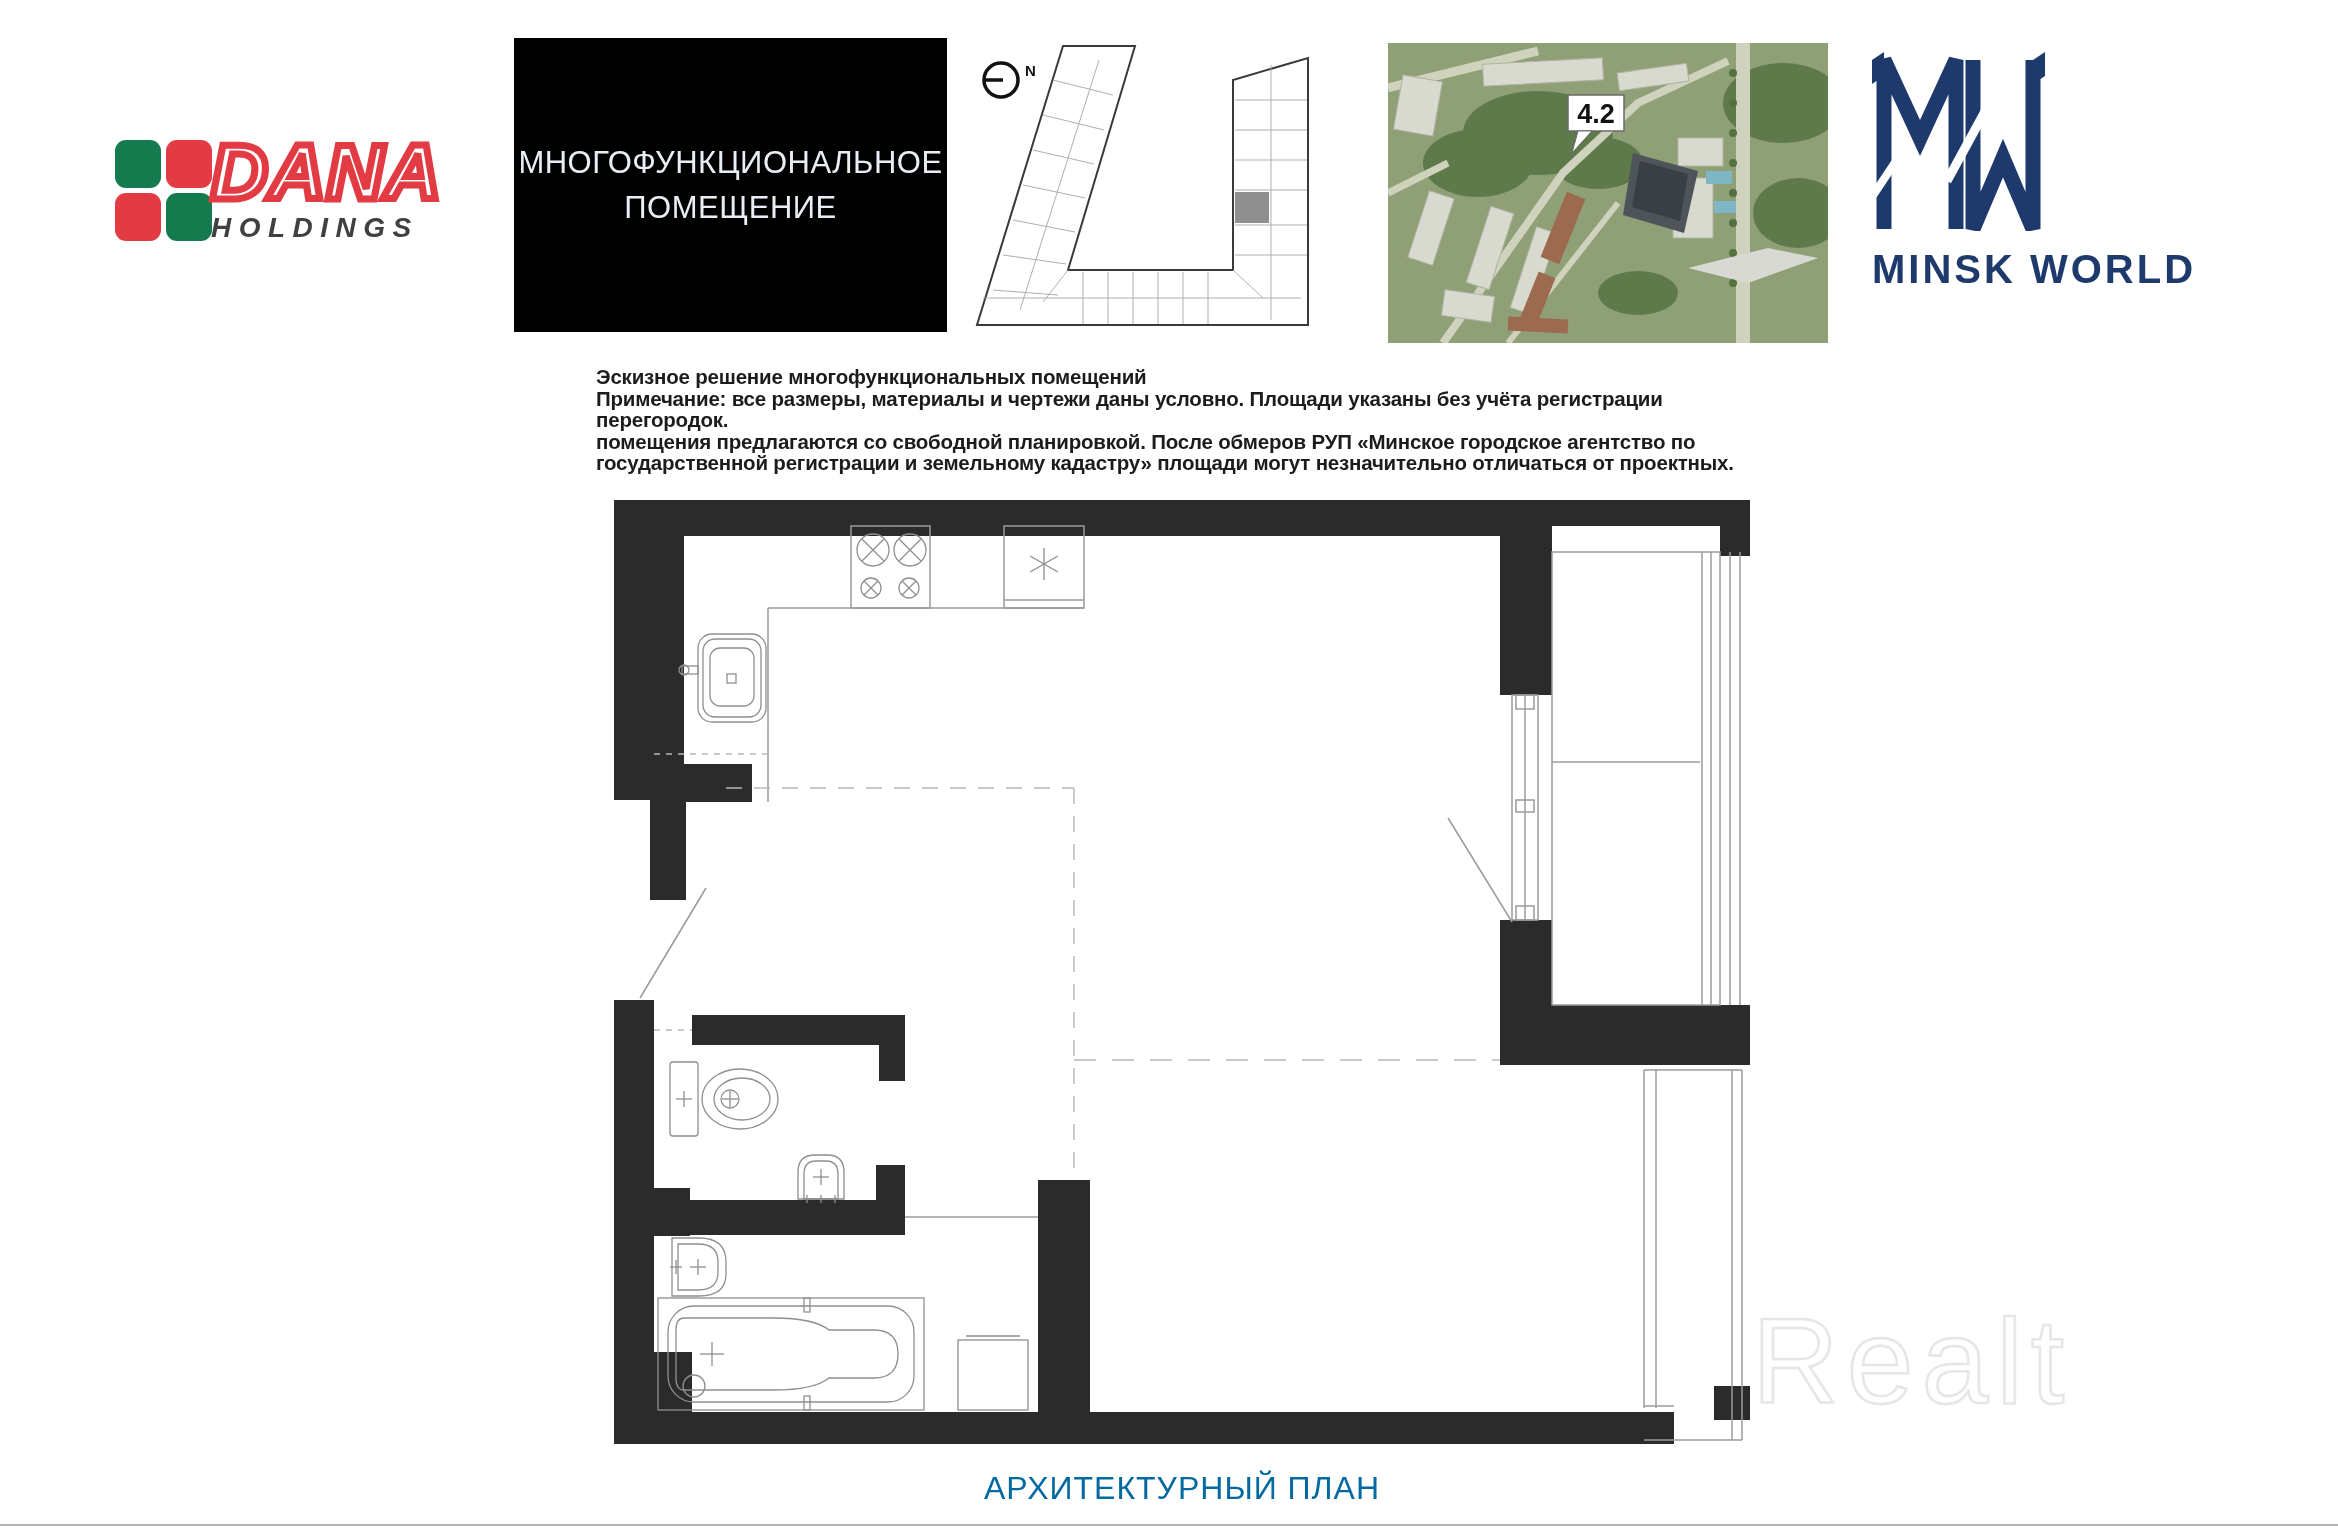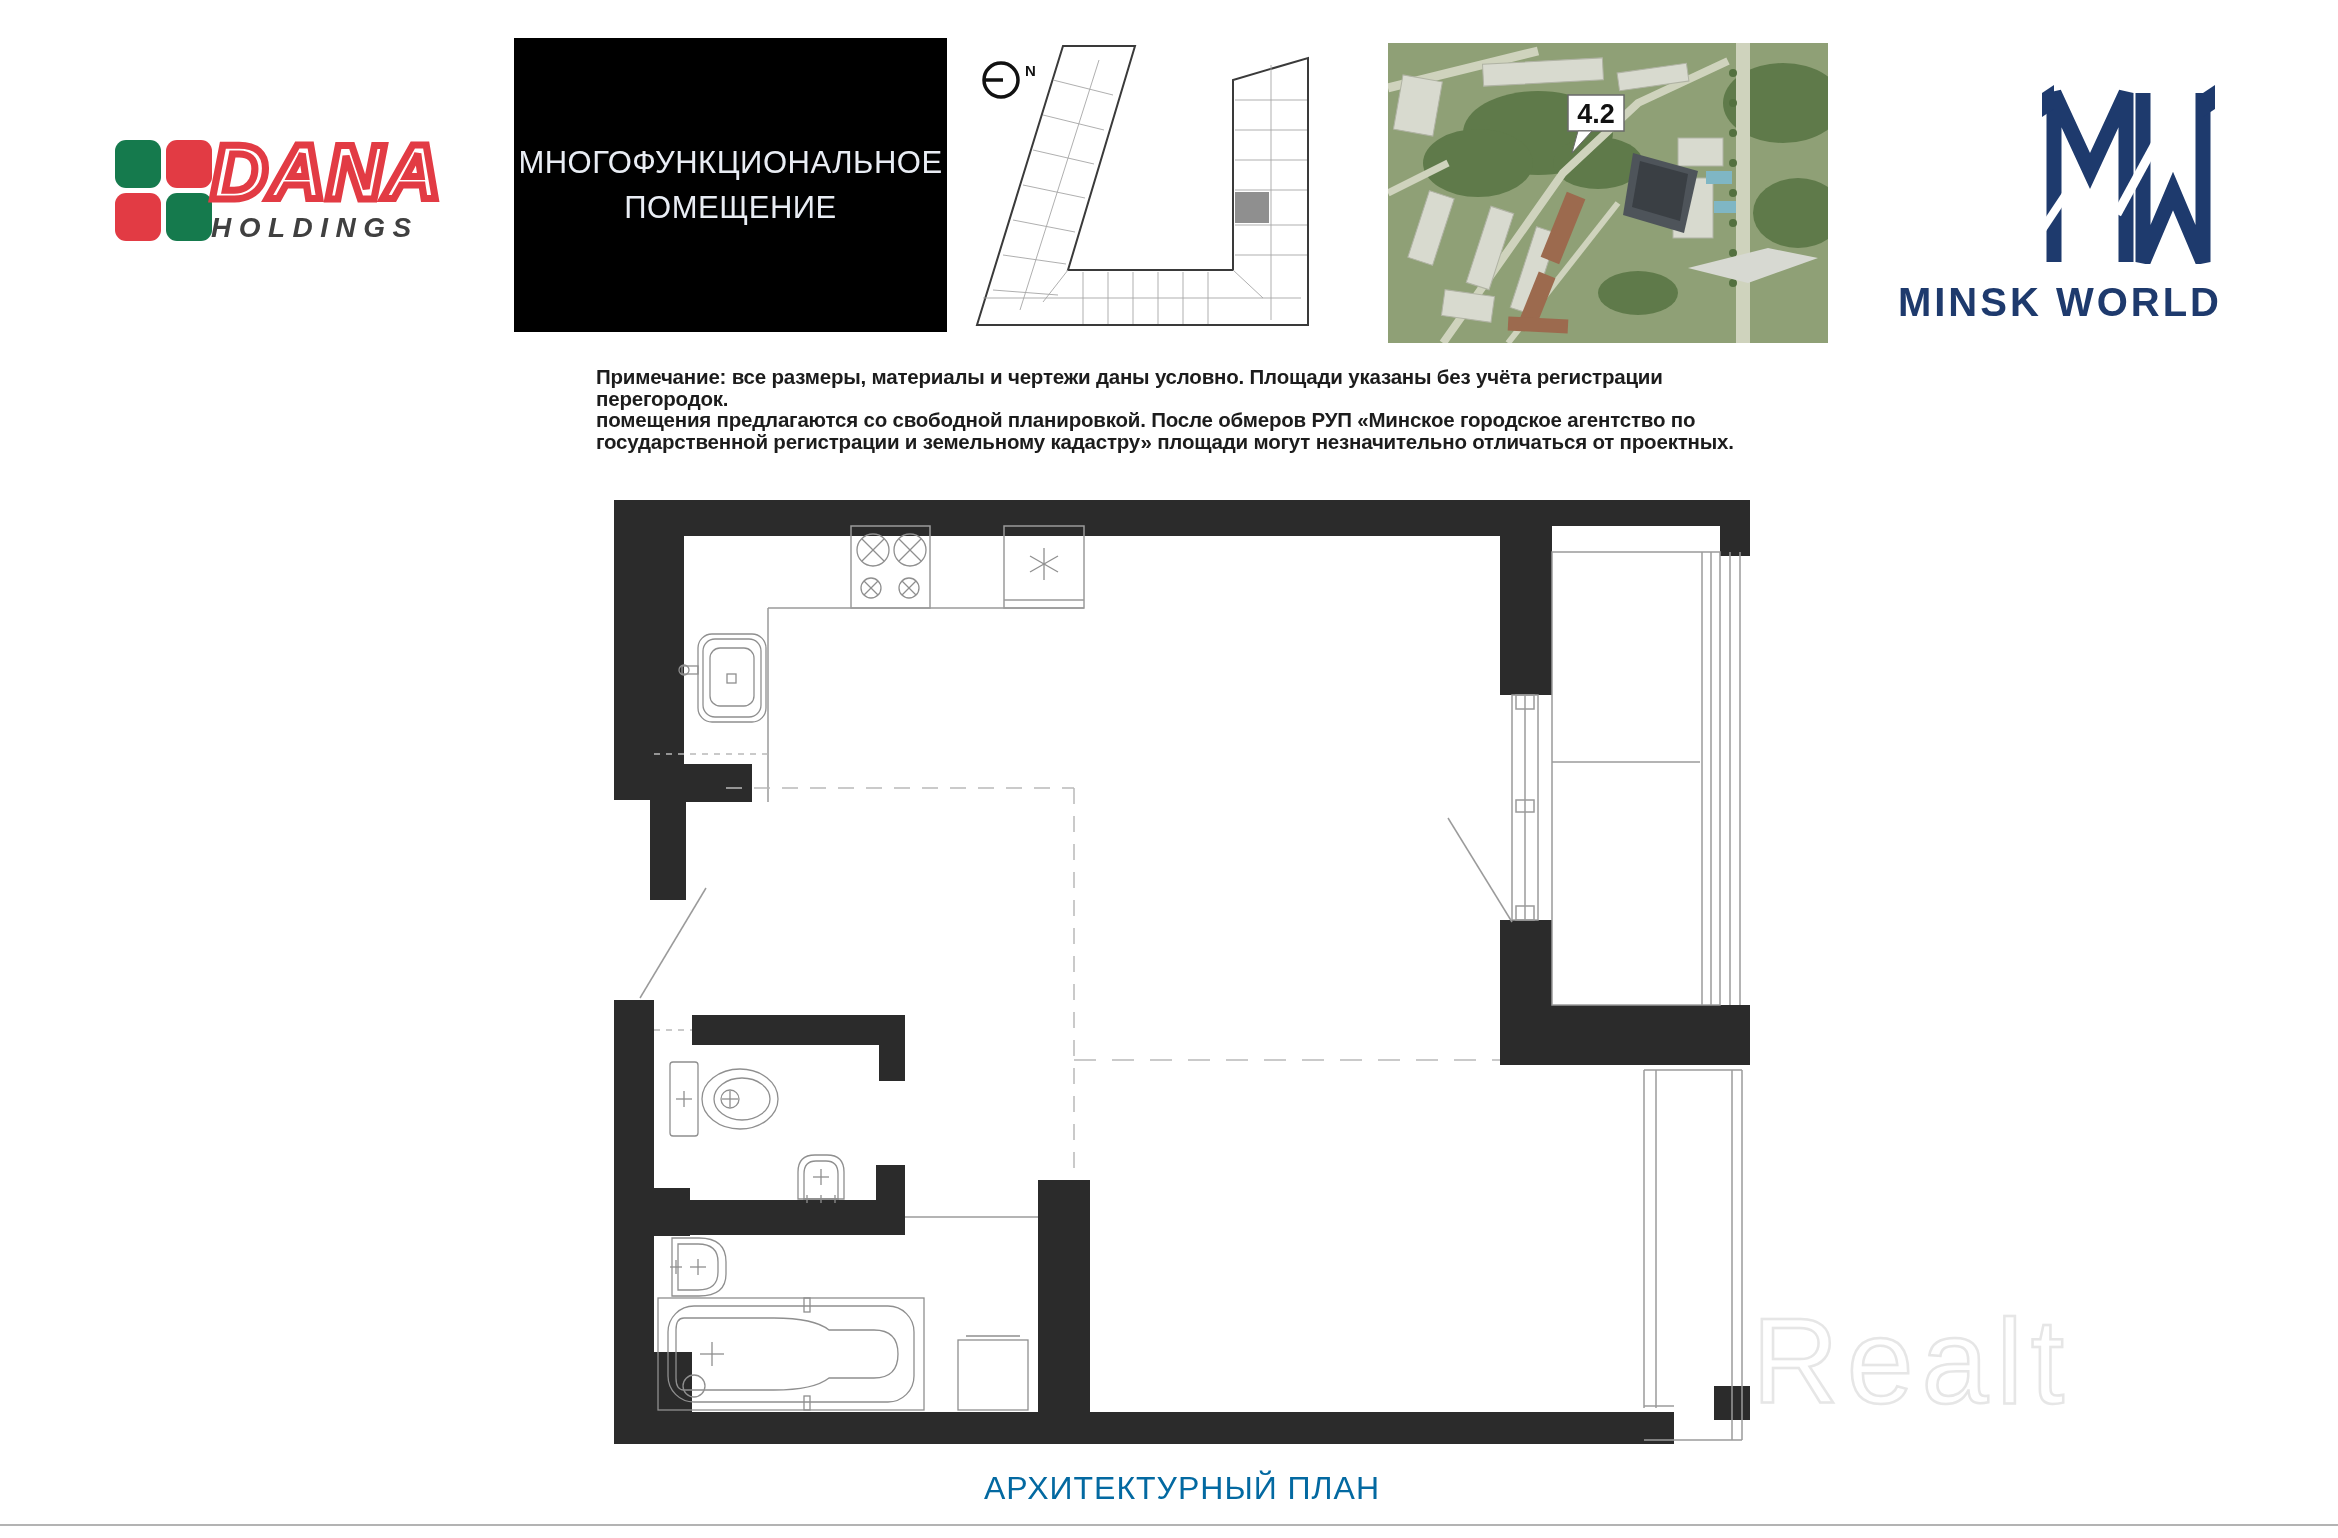--- a/index.html
+++ b/index.html
@@ -20,21 +20,21 @@
   .func-box{left:514px;top:38px;width:433px;height:294px;background:#000000;display:flex;flex-direction:column;align-items:center;justify-content:center;text-align:center;}
   .func-box div{color:#e9edf4;font-size:31px;line-height:45px;letter-spacing:.5px;}
 
   
   .key-plan{left:963px;top:40px;width:388px;height:308px;background:#fff;}
 
   
   .aerial{left:1380px;top:43px;width:440px;height:300px;overflow:hidden;padding-left:8px;}
 
   
-  .mw{left:1872px;top:79px;width:350px;height:260px;text-align:right;}
+  .mw{left:1872px;top:46px;width:350px;height:260px;text-align:left;}
   .mw-name{margin-top:12px;font-size:40px;font-weight:bold;color:#1e3a6d;letter-spacing:3px;white-space:nowrap;}
 
   
   .note{left:596px;top:366px;width:1160px;color:#1c1c1c;font-size:20.5px;font-weight:bold;line-height:21.5px;letter-spacing:-0.2px;}
   .note span{display:block;}
 
   
   .plan{left:614px;top:500px;width:1136px;height:944px;}
 
   
@@ -176,20 +176,21 @@
     </g>
     <line x1="75" y1="135" x2="128" y2="38" stroke="#ffffff" stroke-width="9"></line>
     <line x1="-6" y1="160" x2="34" y2="100" stroke="#ffffff" stroke-width="8"></line>
     <polygon points="0,14 12,6 12,30 0,38" fill="#1e3a6d"></polygon>
     <polygon points="161,14 173,6 173,30 161,38" fill="#1e3a6d"></polygon>
   </svg>
   <div class="mw-name">MINSK WORLD</div>
 </div>
 
 <div class="abs note">
+  <span>Эскизное решение многофункциональных помещений</span>
   <span>Примечание: все размеры, материалы и чертежи даны условно. Площади указаны без учёта регистрации перегородок.</span>
   <span>помещения предлагаются со свободной планировкой. После обмеров РУП «Минское городское агентство по</span>
   <span>государственной регистрации и земельному кадастру» площади могут незначительно отличаться от проектных.</span>
 </div>
 
 <div class="abs plan">
 <svg width="1136" height="944" viewBox="0 0 1136 944">
 
   <g fill="#2b2b2b">
     <rect x="0" y="0" width="886" height="36"></rect>

